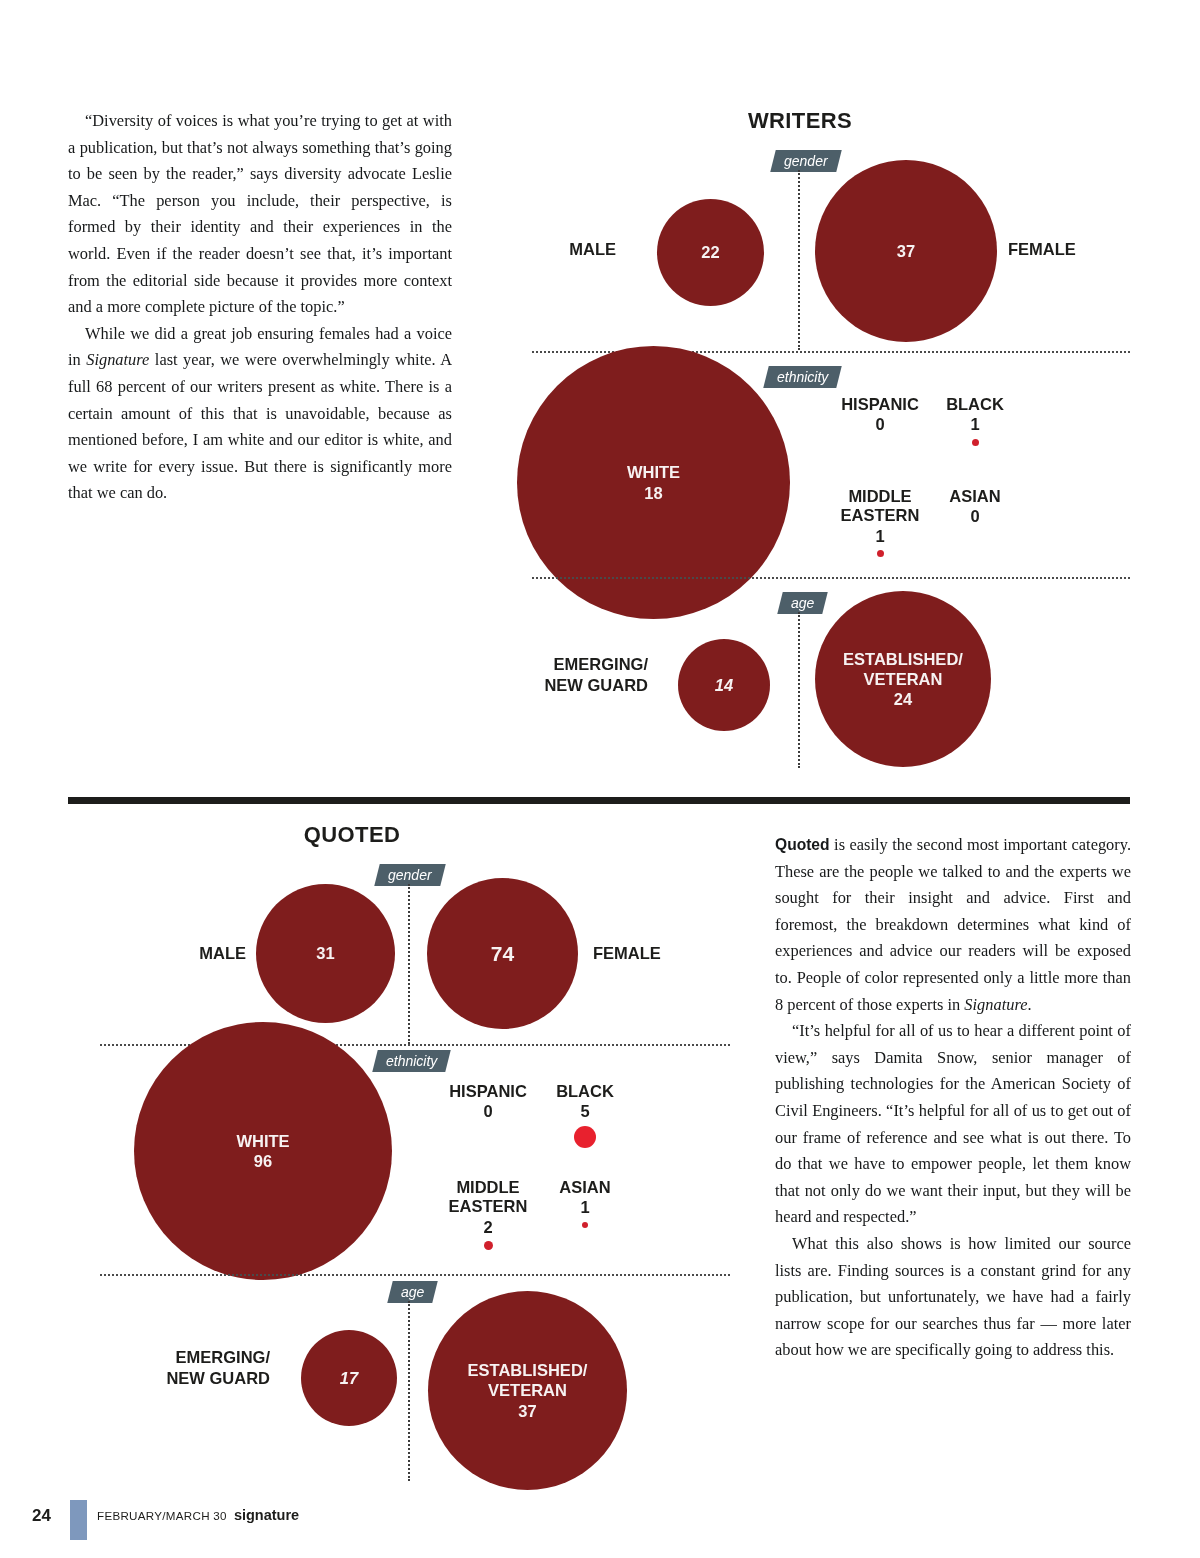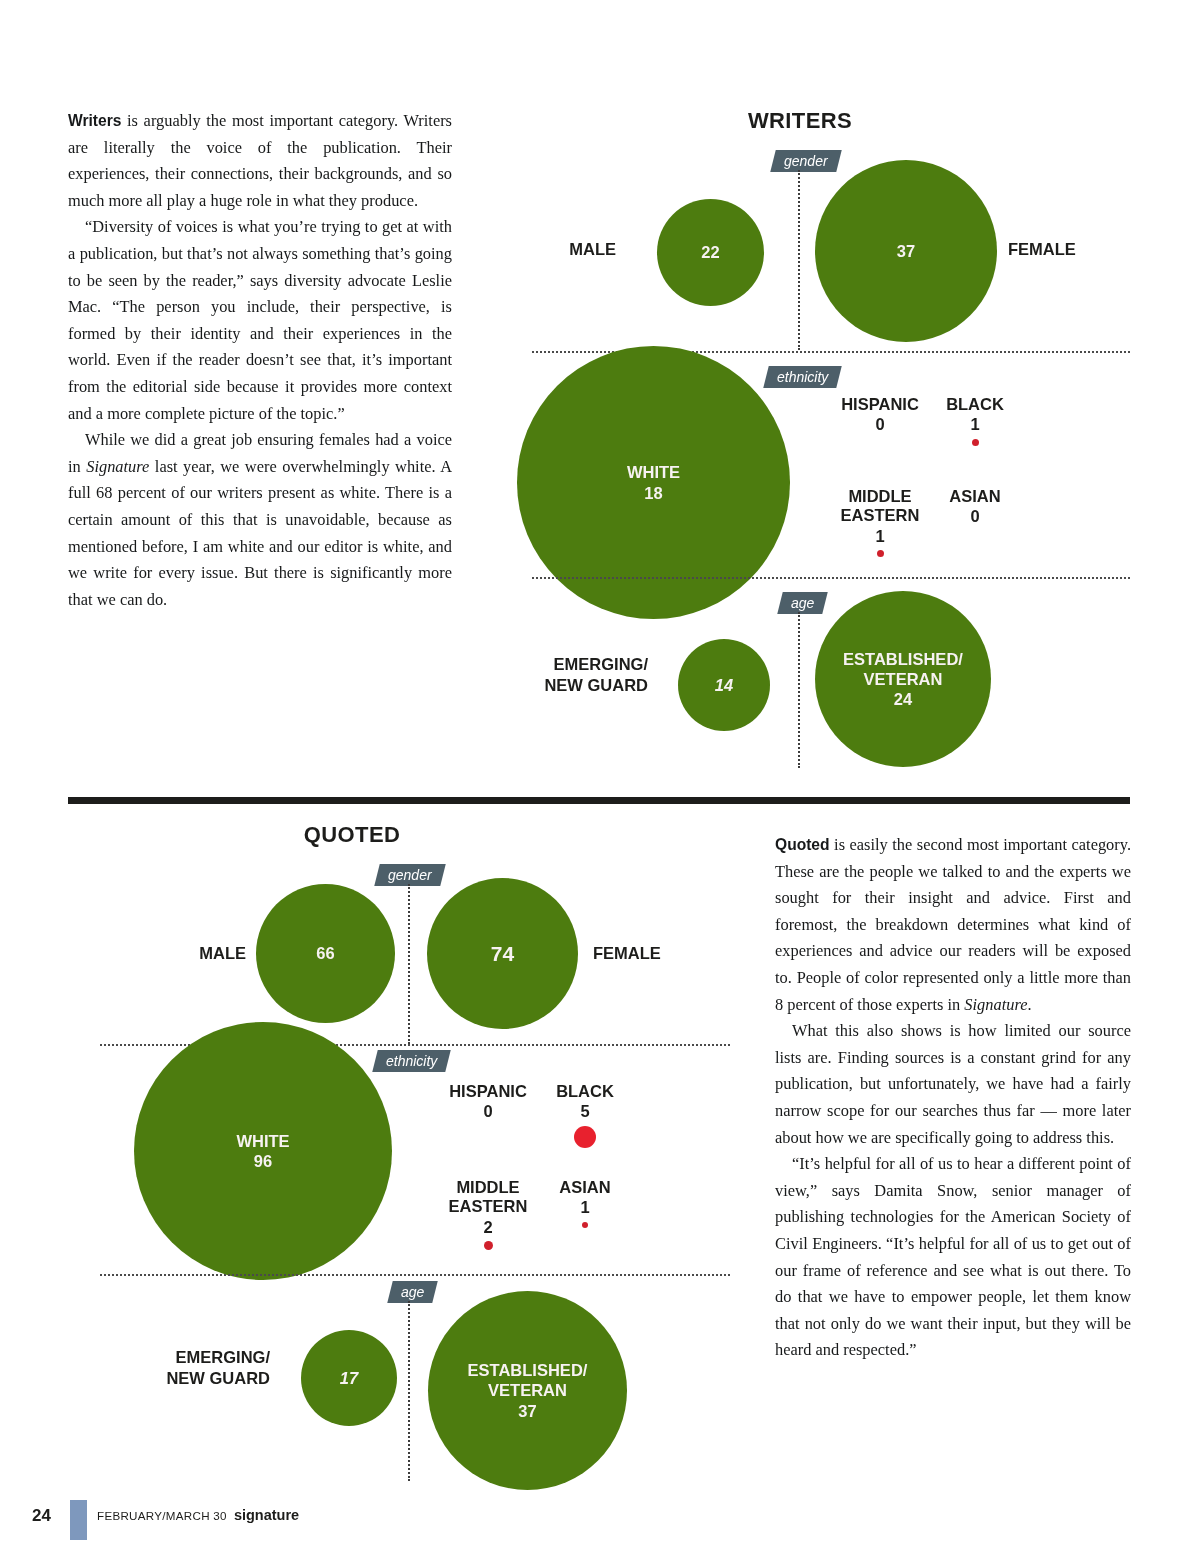--- a/index.html
+++ b/index.html
@@ -87,21 +87,21 @@
     font-size: 14px;
     color: #ffffff;
     white-space: nowrap;
     line-height: 1;
   }
 
   
   .bubble {
     position: absolute;
     border-radius: 50%;
-    background: #4d7c0f;
+    background: #7f1d1d;
     display: flex;
     flex-direction: column;
     align-items: center;
     justify-content: center;
     color: #f7f2f2;
     font-family: "Liberation Sans", sans-serif;
     font-weight: bold;
     text-align: left;
     line-height: 1.22;
   }
@@ -154,21 +154,20 @@
   }
   #footer-brand {
     font-weight: bold; font-size: 14.5px; letter-spacing: 0;
     margin-left: 7px;
   }
 </style>
 </head>
 <body>
 
 <div class="col" id="left-col">
-  <p class="first"><b>Writers</b><span> is arguably the most important category. Writers are literally the voice of the publication. Their experiences, their connections, their backgrounds, and so much more all play a huge role in what they produce.</span></p>
   <p>“Diversity of voices is what you’re trying to get at with a publication, but that’s not always something that’s going to be seen by the reader,” says diversity advocate Leslie Mac. “The person you include, their perspective, is formed by their identity and their experiences in the world. Even if the reader doesn’t see that, it’s important from the editorial side because it provides more context and a more complete picture of the topic.”</p>
   <p><span>While we did a great job ensuring females had a voice in </span><i>Signature</i><span> last year, we were overwhelmingly white. A full 68 percent of our writers present as white. There is a certain amount of this that is unavoidable, because as mentioned before, I am white and our editor is white, and we write for every issue. But there is significantly more that we can do.</span></p>
 </div>
 
 <div class="chart" id="writers-chart">
 
   <div class="chart-title">WRITERS</div>
 
   <div class="tag" style="left:303px; top:42px;">
     <span>gender</span>
@@ -247,21 +246,21 @@
 
   <div class="chart-title">QUOTED</div>
 
   <div class="tag" style="left:307px; top:42px;">
     <span>gender</span>
   </div>
   <div class="vsep" style="left:338px; top:62px; height:160px;"></div>
 
   <div class="sidelabel left" style="left:108px; top:121px; width:68px;">MALE</div>
   <div class="bubble" style="left:186px; top:62px; width:139px; height:139px; font-size:16.5px;">
-    <div>66</div>
+    <div>31</div>
   </div>
 
   <div class="bubble" style="left:357px; top:56px; width:151px; height:151px; font-size:21px;">
     <div>74</div>
   </div>
   <div class="sidelabel right" style="left:523px; top:121px;">FEMALE</div>
 
   <div class="hsep" style="left:30px; top:222px; width:630px;"></div>
 
   <div class="tag" style="left:305px; top:228px;">
@@ -314,22 +313,22 @@
 
   <div class="bubble" style="left:358px; top:469px; width:199px; height:199px; font-size:16.5px;">
     <div>ESTABLISHED/</div>
     <div>VETERAN</div>
     <div>37</div>
   </div>
 </div>
 
 <div class="col" id="right-col">
   <p class="first"><b>Quoted</b><span> is easily the second most important category. These are the people we talked to and the experts we sought for their insight and advice. First and foremost, the breakdown determines what kind of experiences and advice our readers will be exposed to. People of color represented only a little more than 8 percent of those experts in </span><i>Signature</i><span>.</span></p>
+  <p>“It’s helpful for all of us to hear a different point of view,” says Damita Snow, senior manager of publishing technologies for the American Society of Civil Engineers. “It’s helpful for all of us to get out of our frame of reference and see what is out there. To do that we have to empower people, let them know that not only do we want their input, but they will be heard and respected.”</p>
   <p>What this also shows is how limited our source lists are. Finding sources is a constant grind for any publication, but unfortunately, we have had a fairly narrow scope for our searches thus far — more later about how we are specifically going to address this.</p>
-  <p>“It’s helpful for all of us to hear a different point of view,” says Damita Snow, senior manager of publishing technologies for the American Society of Civil Engineers. “It’s helpful for all of us to get out of our frame of reference and see what is out there. To do that we have to empower people, let them know that not only do we want their input, but they will be heard and respected.”</p>
 </div>
 
 <div id="footer">
   <div id="folio">24</div>
   <div id="footer-bar"></div>
   <div id="footer-text">
     <span>FEBRUARY/MARCH 30</span><span id="footer-brand">signature</span>
   </div>
 </div>
 

